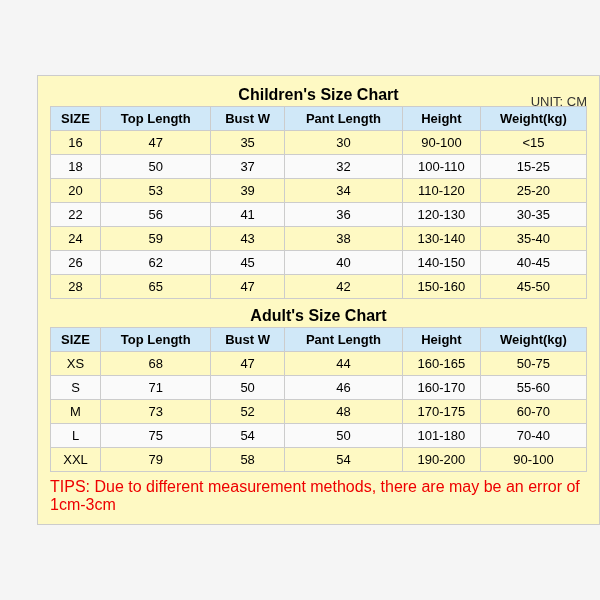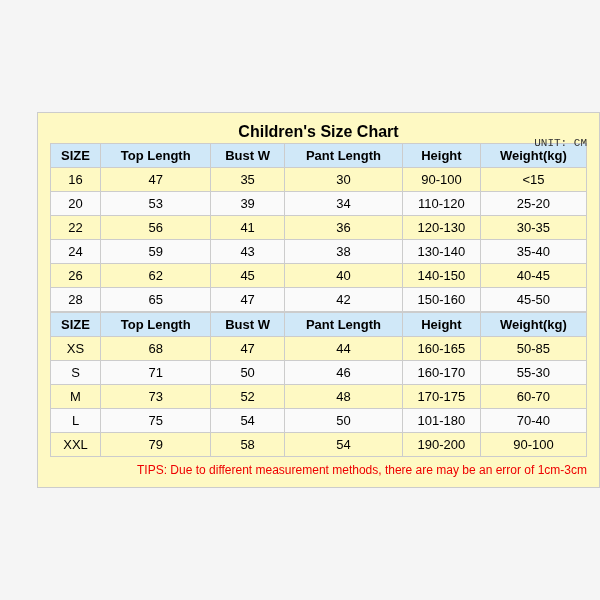--- a/index.html
+++ b/index.html
@@ -22,47 +22,46 @@
     .main-title {
       text-align: center;
       font-weight: bold;
       font-size: 16px;
       margin-bottom: 2px;
       position: relative;
     }
     .unit-label {
       position: absolute;
       right: 0;
-      top: 14px;
-      font-size: 11px;
+      top: 8px;
+      font-size: 13px;
       font-weight: normal;
       color: #333;
-      font-family: Liberation Mono, monospace;
     }
     table {
       width: 100%;
       border-collapse: collapse;
       font-size: 13px;
     }
     table th, table td {
       border: 1px solid #ccc;
       text-align: center;
       padding: 4px 2px;
     }
     .header-row th {
       background: #d0e8f8;
       font-weight: bold;
       font-size: 13px;
     }
     .size-col {
       font-weight: normal;
     }
     .tips-row {
-      text-align: right;
-      font-size: 12px;
+      text-align: left;
+      font-size: 16px;
       color: #e00;
       margin-top: 6px;
     }
     .adult-header th {
       background: #d0e8f8;
       font-weight: bold;
       font-size: 13px;
     }
     tr.data-row:nth-child(even) td {
       background: #fafafa;
@@ -90,20 +89,28 @@
     <tbody id="children-tbody">
     <tr class="data-row">
           <td class="size-col">16</td>
           <td>47</td>
           <td>35</td>
           <td>30</td>
           <td>90-100</td>
           <td>&lt;15</td>
         </tr>
         <tr class="data-row">
+          <td class="size-col">18</td>
+          <td>50</td>
+          <td>37</td>
+          <td>32</td>
+          <td>100-110</td>
+          <td>15-25</td>
+        </tr>
+        <tr class="data-row">
           <td class="size-col">20</td>
           <td>53</td>
           <td>39</td>
           <td>34</td>
           <td>110-120</td>
           <td>25-20</td>
         </tr>
         <tr class="data-row">
           <td class="size-col">22</td>
           <td>56</td>
@@ -132,47 +139,52 @@
           <td class="size-col">28</td>
           <td>65</td>
           <td>47</td>
           <td>42</td>
           <td>150-160</td>
           <td>45-50</td>
         </tr>
       </tbody>
   </table>
 
+  <div style="margin-top:8px;">
+    <div class="main-title">
+      <span>Adult's Size Chart</span>
+    </div>
+  </div>
   <table>
     <thead>
       <tr class="adult-header">
         <th>SIZE</th>
         <th>Top Length</th>
         <th>Bust W</th>
         <th>Pant Length</th>
         <th>Height</th>
         <th>Weight(kg)</th>
       </tr>
     </thead>
     <tbody id="adult-tbody">
     <tr class="data-row">
           <td class="size-col">XS</td>
           <td>68</td>
           <td>47</td>
           <td>44</td>
           <td>160-165</td>
-          <td>50-85</td>
+          <td>50-75</td>
         </tr>
         <tr class="data-row">
           <td class="size-col">S</td>
           <td>71</td>
           <td>50</td>
           <td>46</td>
           <td>160-170</td>
-          <td>55-30</td>
+          <td>55-60</td>
         </tr>
         <tr class="data-row">
           <td class="size-col">M</td>
           <td>73</td>
           <td>52</td>
           <td>48</td>
           <td>170-175</td>
           <td>60-70</td>
         </tr>
         <tr class="data-row">

